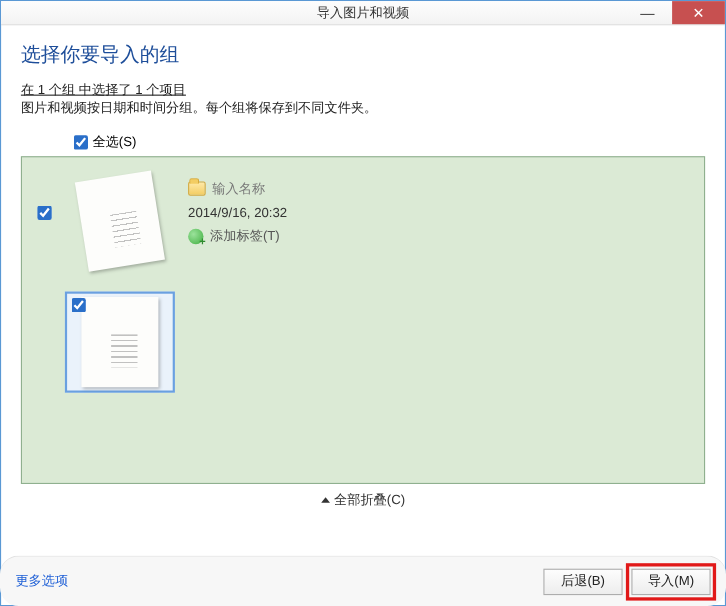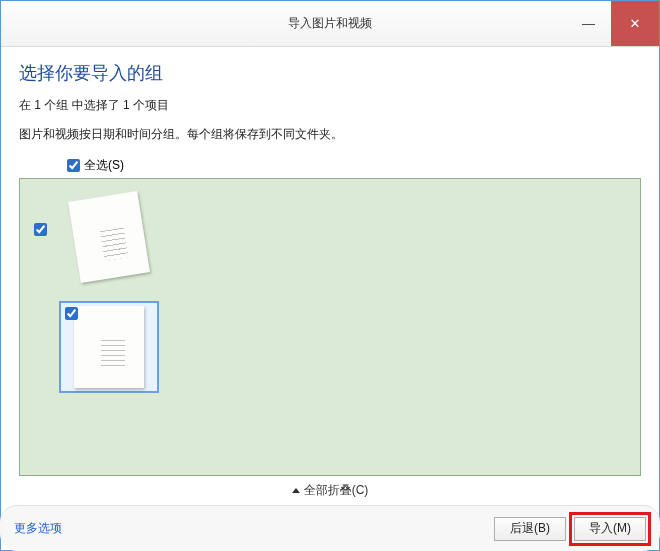--- a/index.html
+++ b/index.html
@@ -6,21 +6,21 @@
   body {
     width: 660px;
     height: 551px;
     font-family: "Microsoft YaHei", "Segoe UI", sans-serif;
     font-size: 12px;
     background: #fff;
     overflow: hidden;
     border: 1px solid #5a98d4;
   }
   .titlebar {
-    height: 46px;
+    height: 22px;
     background: linear-gradient(#fdfdfd, #f3f3f3);
     border-bottom: 1px solid #dcdcdc;
     display: flex;
     align-items: center;
     position: relative;
   }
   .titlebar .title {
     position: absolute;
     left: 50%;
     transform: translateX(-50%);
@@ -45,21 +45,21 @@
     width: 48px;
   }
   .content {
     padding: 14px 18px 0 18px;
   }
   .heading {
     color: #1e4e9a;
     font-size: 18px;
     margin-bottom: 12px;
   }
-  .summary { color: #222; margin-bottom: 12px; }
+  .summary { color: #222; margin-bottom: 0; text-decoration: underline; }
   .desc { color: #222; margin-bottom: 14px; }
   .selectall-row {
     display: flex;
     align-items: center;
     gap: 4px;
     margin-bottom: 4px;
     margin-left: 48px;
   }
   .selectall-row input { accent-color: #2a6fc9; }
   .panel {
@@ -266,20 +266,31 @@
       <input type="checkbox" checked="" class="group-check" style="">
       <div class="thumb-col">
         <div class="thumb rot">
           <div class="paper"></div>
         </div>
         <div class="thumb selected">
           <input type="checkbox" checked="" class="thumb-check" style="">
           <div class="paper"></div>
         </div>
       </div>
+      <div class="details">
+        <div class="folder-row">
+          <span class="folder-icon"></span>
+          <span class="name-input">输入名称</span>
+        </div>
+        <div>2014/9/16, 20:32</div>
+        <div class="tag-row">
+          <span class="tag-icon"></span>
+          <span>添加标签(T)</span>
+        </div>
+      </div>
     </div>
   </div>
 </div>
 
 <div class="below">
   <div class="collapse">
     <span class="chevron-up"></span>
     <span>全部折叠(C)</span>
   </div>
 </div>

